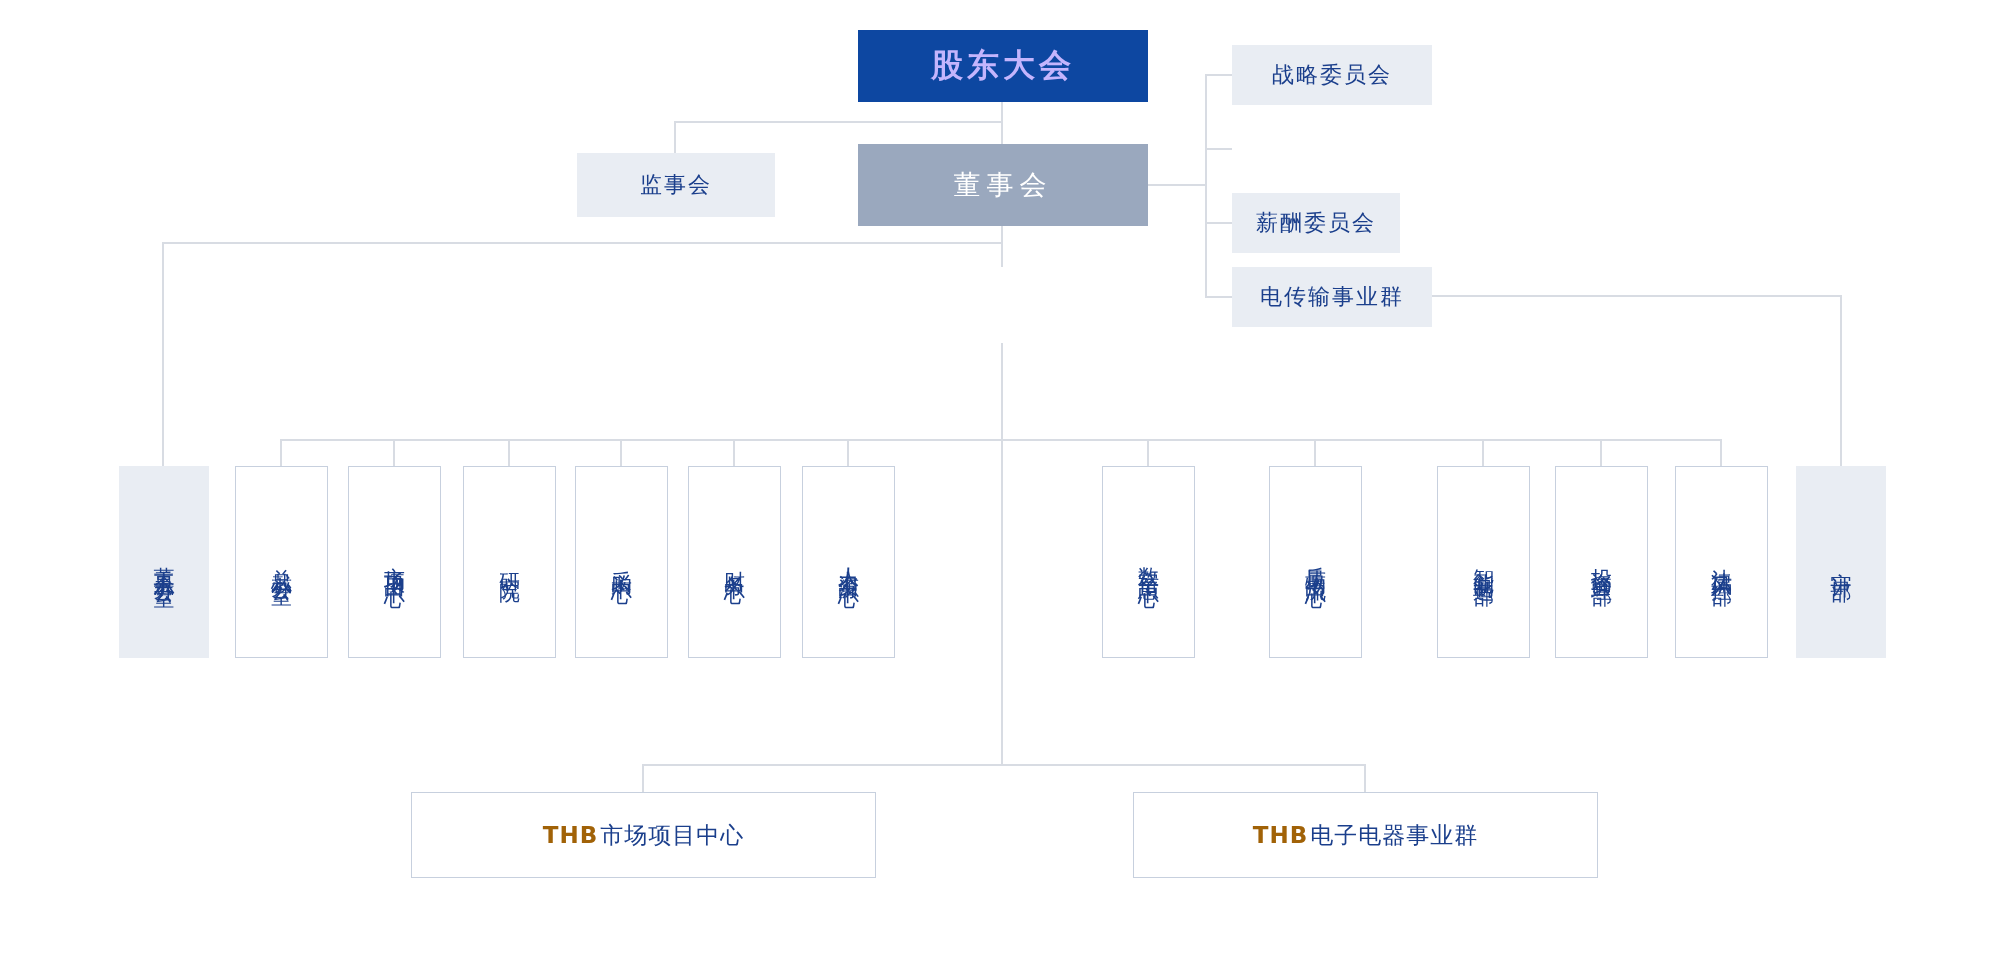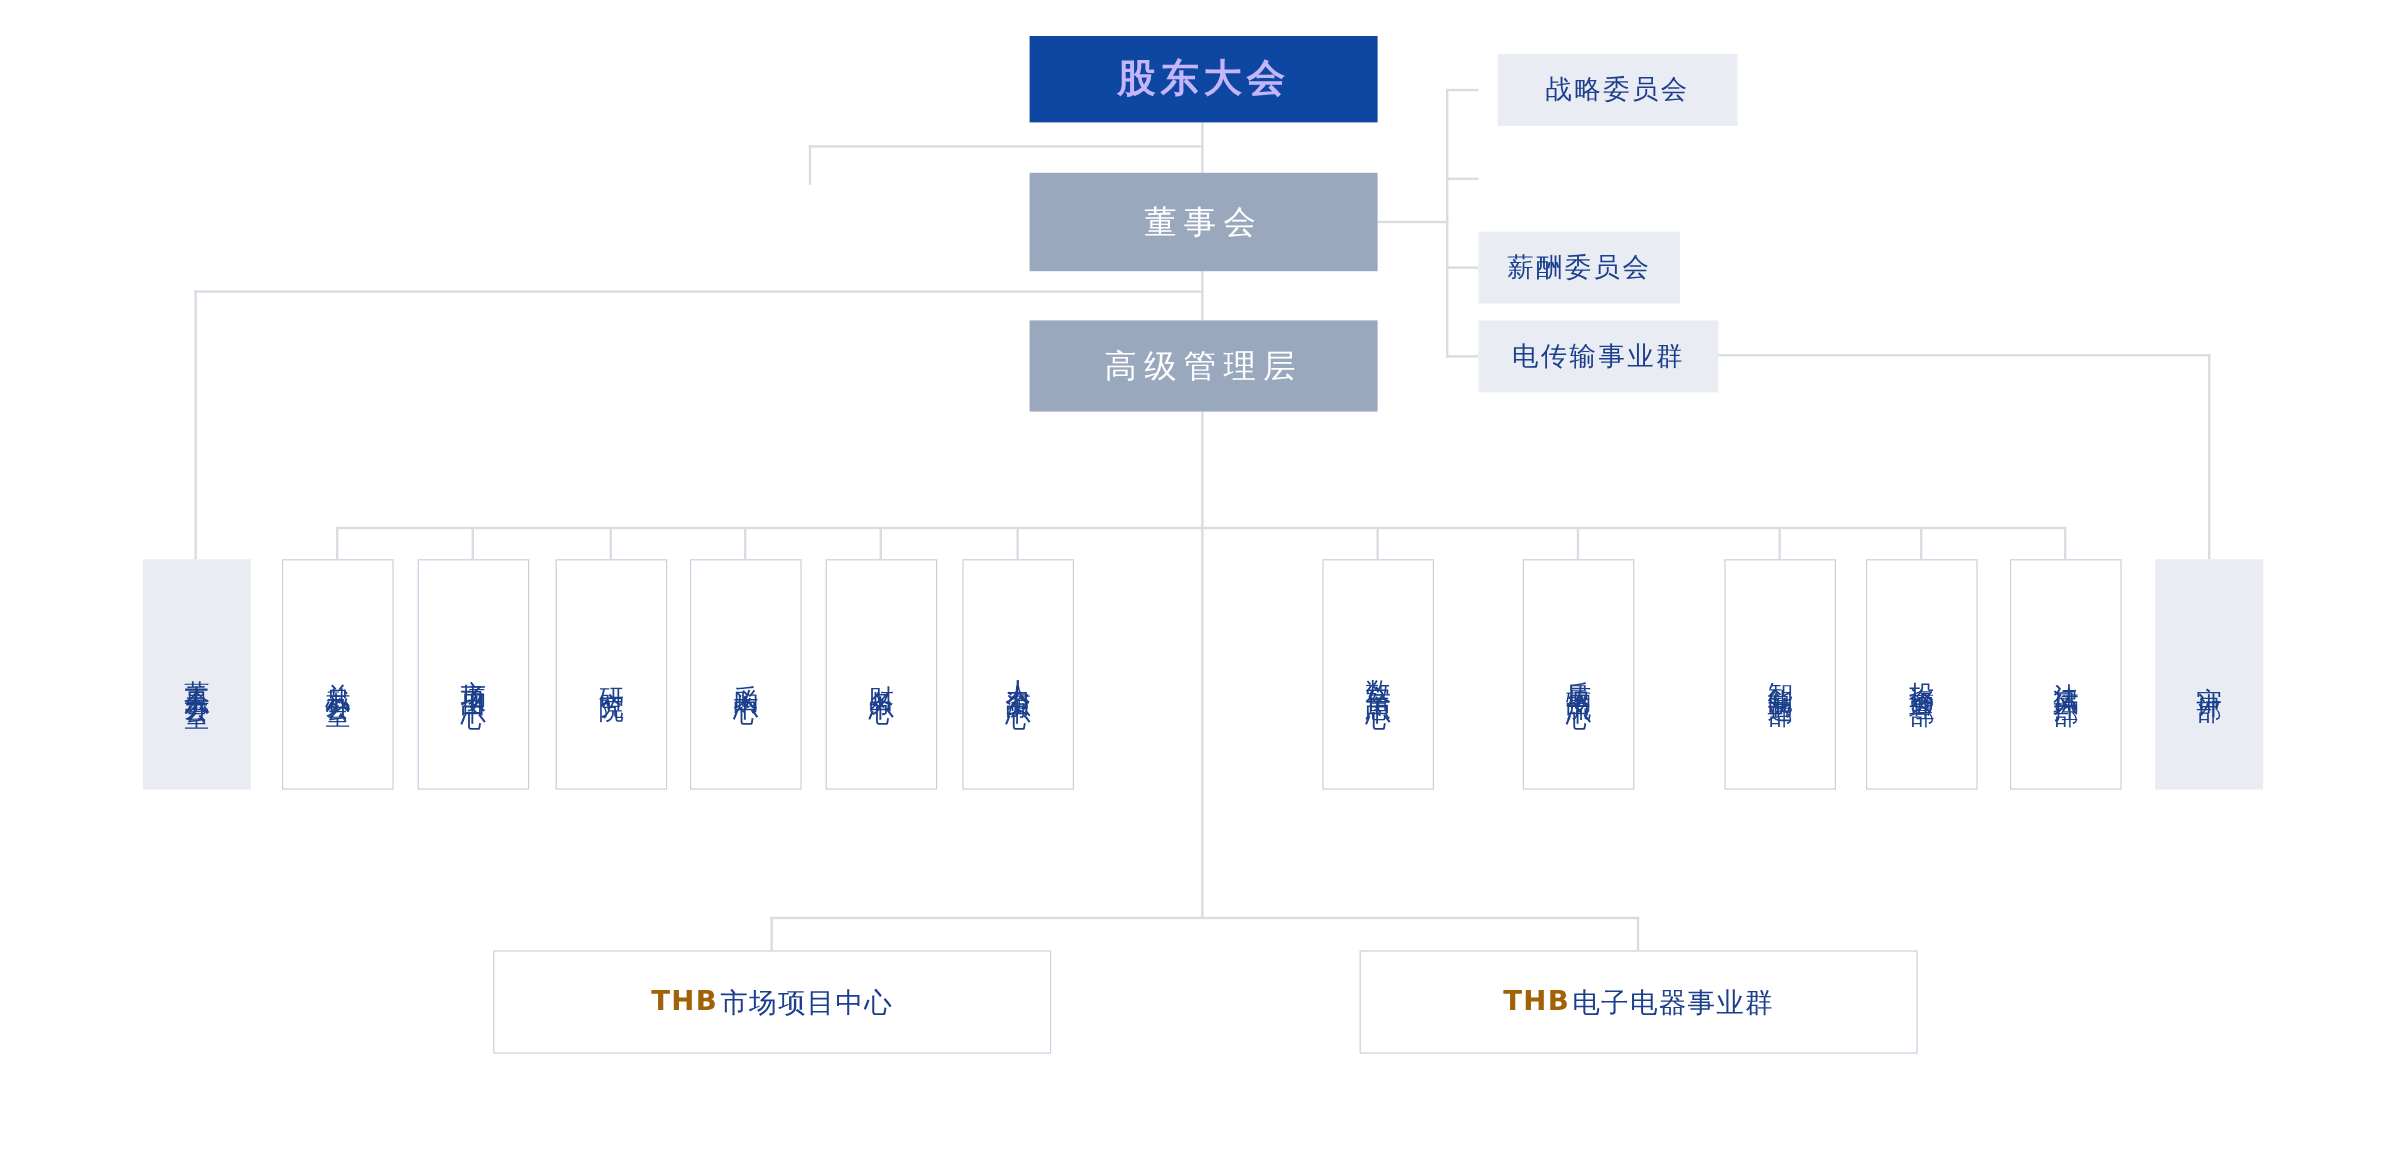--- a/index.html
+++ b/index.html
@@ -105,26 +105,26 @@
   <div class="line" style="left:1364px; top:764px; width:2px; height:28px;"></div>
 
   <div class="node node-blue" style="left:858px; top:30px; width:290px; height:72px;">
     <span>股东大会</span>
   </div>
 
   <div class="node node-grayblue" style="left:858px; top:144px; width:290px; height:82px;">
     <span>董事会</span>
   </div>
 
-
-  <div class="node node-grayblue" style="left:858px; top:267px; width:290px; height:76px;">
-    <span>高级管理层</span>
+  <div class="node node-light" style="left:577px; top:153px; width:198px; height:64px;">
+    <span>监事会</span>
   </div>
 
-  <div class="node node-light" style="left:1232px; top:45px; width:200px; height:60px;margin-left:16px;">
+
+  <div class="node node-light" style="left:1232px; top:45px; width:200px; height:60px;">
     <span>战略委员会</span>
   </div>
   <div class="node node-light" style="left:1232px; top:193px; width:168px; height:60px;">
     <span>薪酬委员会</span>
   </div>
   <div class="node node-light" style="left:1232px; top:267px; width:200px; height:60px;">
     <span>电传输事业群</span>
   </div>
 
   <div class="node node-dept gray" style="left:119px; top:466px; width:90px; height:192px;">

